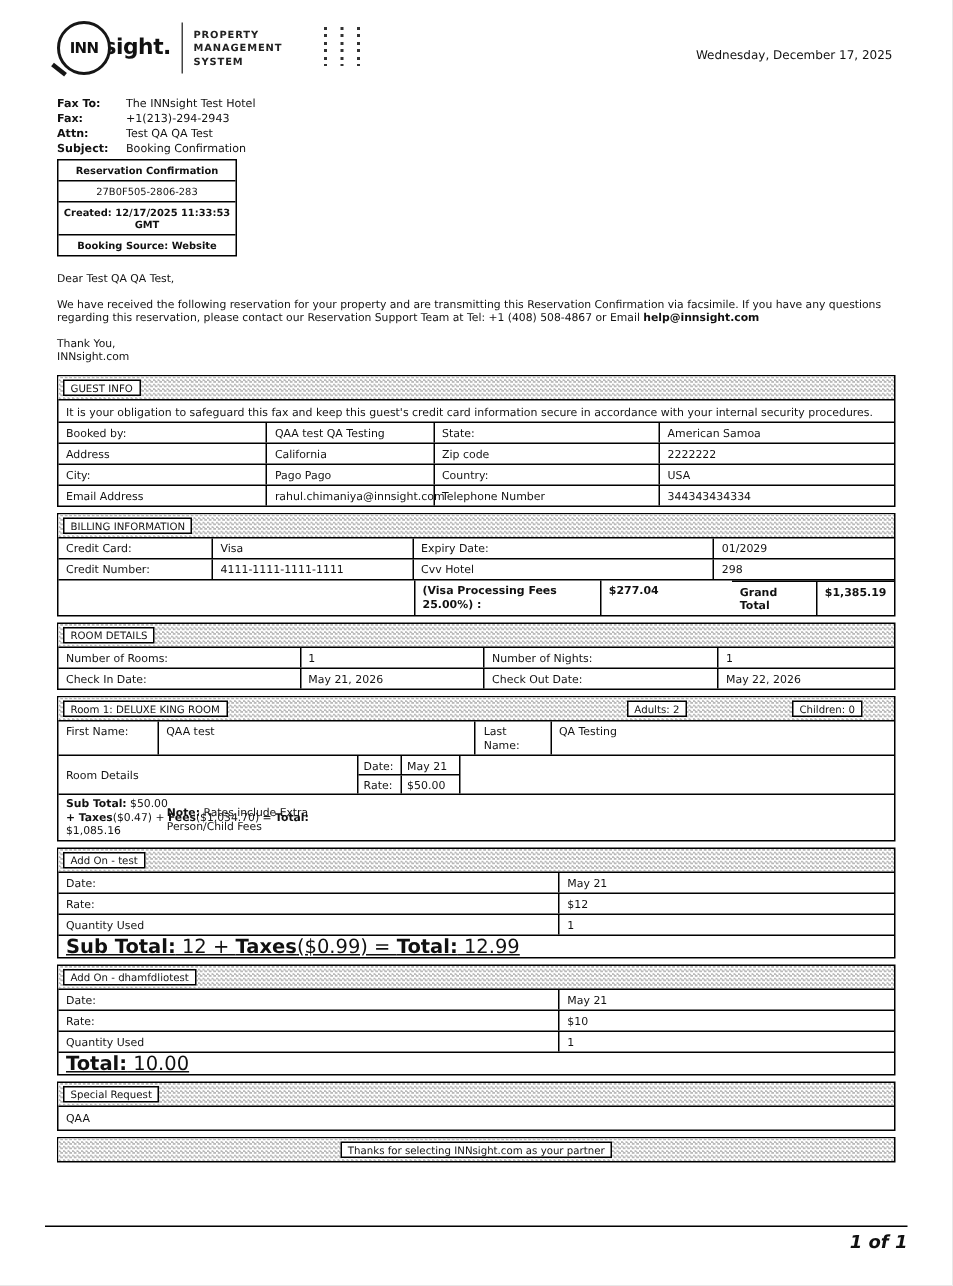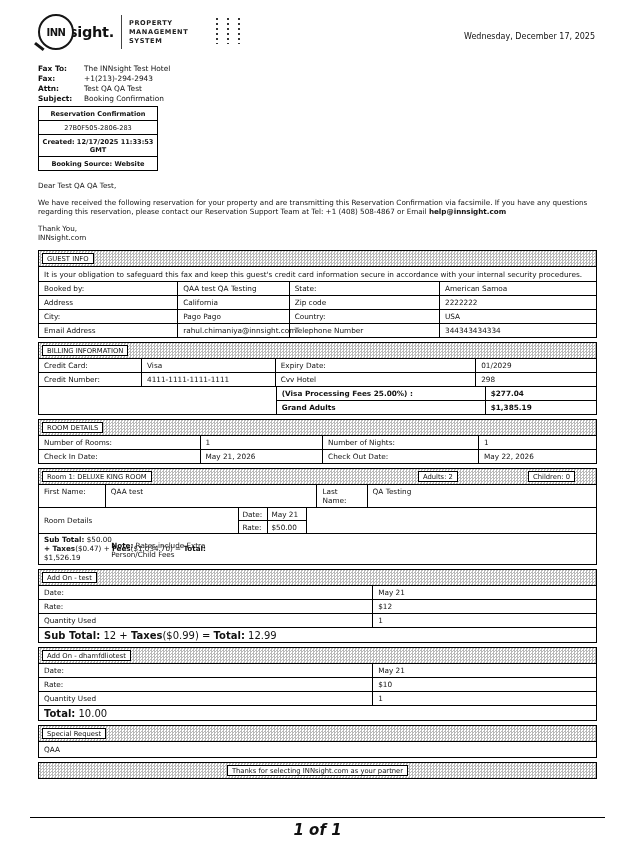--- a/index.html
+++ b/index.html
@@ -43,21 +43,21 @@
          background-size:3px 3px;display:flex;align-items:center;padding:2px 3px;min-height:9px;}
   .hdr-tag{background:#fff;border:1px solid #000;font-weight:normal;font-size:6.8px;line-height:8px;padding:.5px 4px;white-space:nowrap;}
   .trow{display:flex;border-top:1px solid #000;font-size:7.3px;line-height:9px;}
   .c{padding:2px 5px;border-right:1px solid #000;box-sizing:border-box;}
   .c:last-child{border-right:none;}
   .note-row{padding:2.5px 5px;}
 
   .gi1{width:25%}.gi2{width:20%}.gi3{width:27%}.gi4{flex:1}
   .bi1{width:18.5%}.bi2{width:24%}.bi3{width:36%}.bi4{flex:1}
   .bspan{width:42.5%;border-right:1px solid #000;}
-  .bright{flex:1;display:flex;flex-direction:column;}
+  .bright{flex:1;display:flex;flex-direction:row;gap:29px;}
   .bline{display:flex;}
   .bline+.bline{border-top:1px solid #000;}
   .bl{width:62%;padding:2px 5px;border-right:1px solid #000;font-weight:bold;}
   .bv{flex:1;padding:2px 5px;font-weight:bold;}
   .rd1{width:29%}.rd2{width:22%}.rd3{width:28%}.rd4{flex:1}
   .n1{width:12%}.n2{width:38%}.n3{width:9%}.n4{flex:1}
   .a1{width:60%}.a2{flex:1}
 
   
   .room-hdr .hdr-tag{margin-right:18px;}
@@ -69,29 +69,29 @@
   .rd-label{width:34%;border-right:1px solid #000;padding:2px 5px;display:flex;align-items:center;}
   .mini{display:flex;flex-direction:column;border-right:1px solid #000;}
   .mini-row{display:flex;}
   .mini-row+.mini-row{border-top:1px solid #000;}
   .mini-l{width:22px;border-right:1px solid #000;padding:1.5px 3px;}
   .mini-v{width:32px;padding:1.5px 3px;}
   .rd-fill{flex:1;}
 
   .subtotal{position:relative;display:block;padding:2px 5px;font-size:7.2px;line-height:8.8px;}
   .subtotal .note{position:absolute;left:42%;top:8px;}
-  .total-line{padding:2.5px 5px;font-size:10px;}
+  .total-line{padding:2.5px 5px;font-size:13px;text-decoration:underline;}
 
   .sr-content{padding:2.5px 5px;font-size:7.3px;min-height:10px;}
 
   .thanks-bar{border:1.5px solid #000;margin-bottom:0;}
   .thanks-bar .hatch{justify-content:center;}
 
   .page-foot{position:absolute;left:30px;right:30px;top:817px;border-top:1.5px solid #000;
-             text-align:center;font-weight:bold;font-style:italic;font-size:15px;padding-top:3px;}
+             text-align:right;font-weight:bold;font-style:italic;font-size:12px;padding-top:3px;}
 </style>
 </head>
 <body>
 
 <div class="page">
   <div class="content">
 
     <div class="top-row">
       <div class="logo-block">
         <div class="logo-mark">
@@ -199,21 +199,21 @@
         <div class="c bi4">298</div>
       </div>
       <div class="trow">
         <div class="bspan"></div>
         <div class="bright">
           <div class="bline">
             <div class="bl">(Visa Processing Fees 25.00%) :</div>
             <div class="bv">$277.04</div>
           </div>
           <div class="bline">
-            <div class="bl">Grand Adults</div>
+            <div class="bl">Grand Total</div>
             <div class="bv">$1,385.19</div>
           </div>
         </div>
       </div>
     </div>
 
     <div class="section">
       <div class="hatch">
           <span class="hdr-tag">ROOM DETAILS</span>
         </div>
@@ -254,21 +254,21 @@
             <span class="mini-l">Rate:</span>
             <span class="mini-v">$50.00</span>
           </div>
         </div>
         <div class="rd-fill"></div>
       </div>
       <div class="trow">
           <div class="subtotal">
         <div><span class="b">Sub Total:</span><span> $50.00</span></div>
         <div><span class="b">+ </span><span class="b">Taxes</span><span>($0.47) + </span><span class="b">Fees</span><span>($1,034.70) = </span><span class="b">Total:</span></div>
-        <div>$1,526.19</div>
+        <div>$1,085.16</div>
         <div class="note"><span class="b">Note:</span><span> Rates include Extra Person/Child Fees</span></div>
       </div>
         </div>
     </div>
 
     <div class="section">
       <div class="hatch">
           <span class="hdr-tag">Add On - test</span>
         </div>
       <div class="trow">

